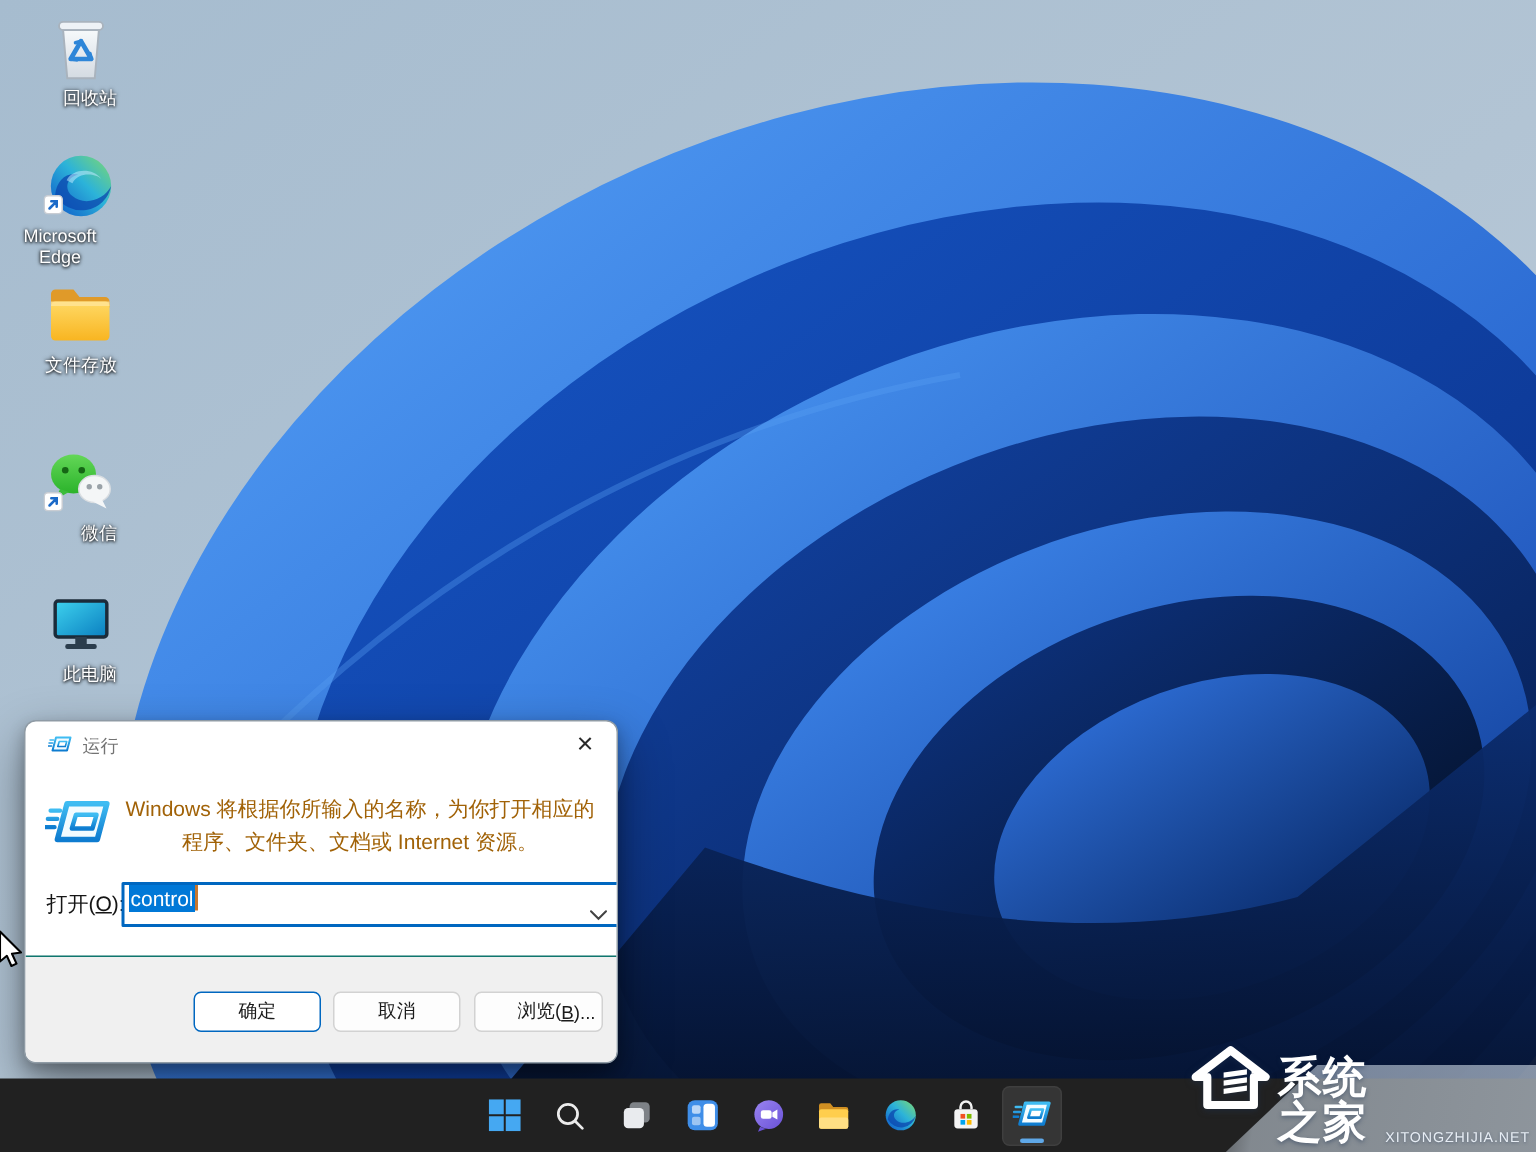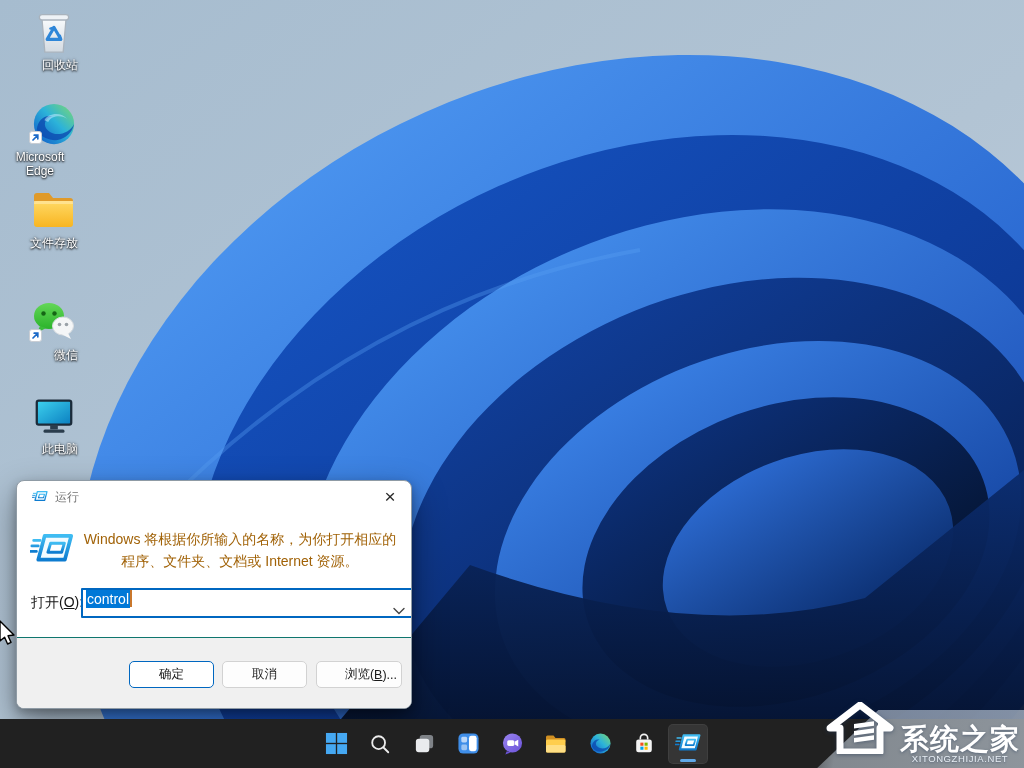--- a/index.html
+++ b/index.html
@@ -53,21 +53,21 @@
   .tb-btn.active { background:rgba(255,255,255,.09); box-shadow:inset 0 0 0 1px rgba(255,255,255,.05); }
   .tb-indicator { position:absolute; bottom:2px; left:50%; transform:translateX(-50%);
                   width:16px; height:3px; border-radius:2px; background:#5fa8e8; }
 
   
   .watermark { position:absolute; right:0; bottom:0; width:230px; height:60px; pointer-events:none; }
   .wm-ribbon { position:absolute; right:0; bottom:0; width:235px; height:58px;
                background:linear-gradient(100deg, rgba(210,222,234,0) 0%, rgba(210,222,234,.55) 22%, rgba(214,226,238,.6) 100%);
                clip-path:polygon(12% 100%, 38% 0, 100% 0, 100% 100%); }
   .wm-row { position:absolute; right:4px; bottom:4px; display:flex; align-items:center; }
-  .wm-texts { display:flex; flex-direction:column; align-items:center; margin-left:2px;margin-top:32px; }
+  .wm-texts { display:flex; flex-direction:row; align-items:flex-end; margin-left:2px;margin-top:32px; }
   .wm-title { font-size:29px; font-weight:bold; color:#fff; line-height:30px; letter-spacing:1px;
               text-shadow:0 1px 3px rgba(40,60,90,.5); }
   .wm-sub { font-size:9.5px; color:#e7edf4; letter-spacing:.6px; margin-top:-1px;
             text-shadow:0 1px 2px rgba(40,60,90,.5); }
 
   
   .cursor { position:absolute; left:-4px; top:619px; }
 </style>
 </head>
 <body>

